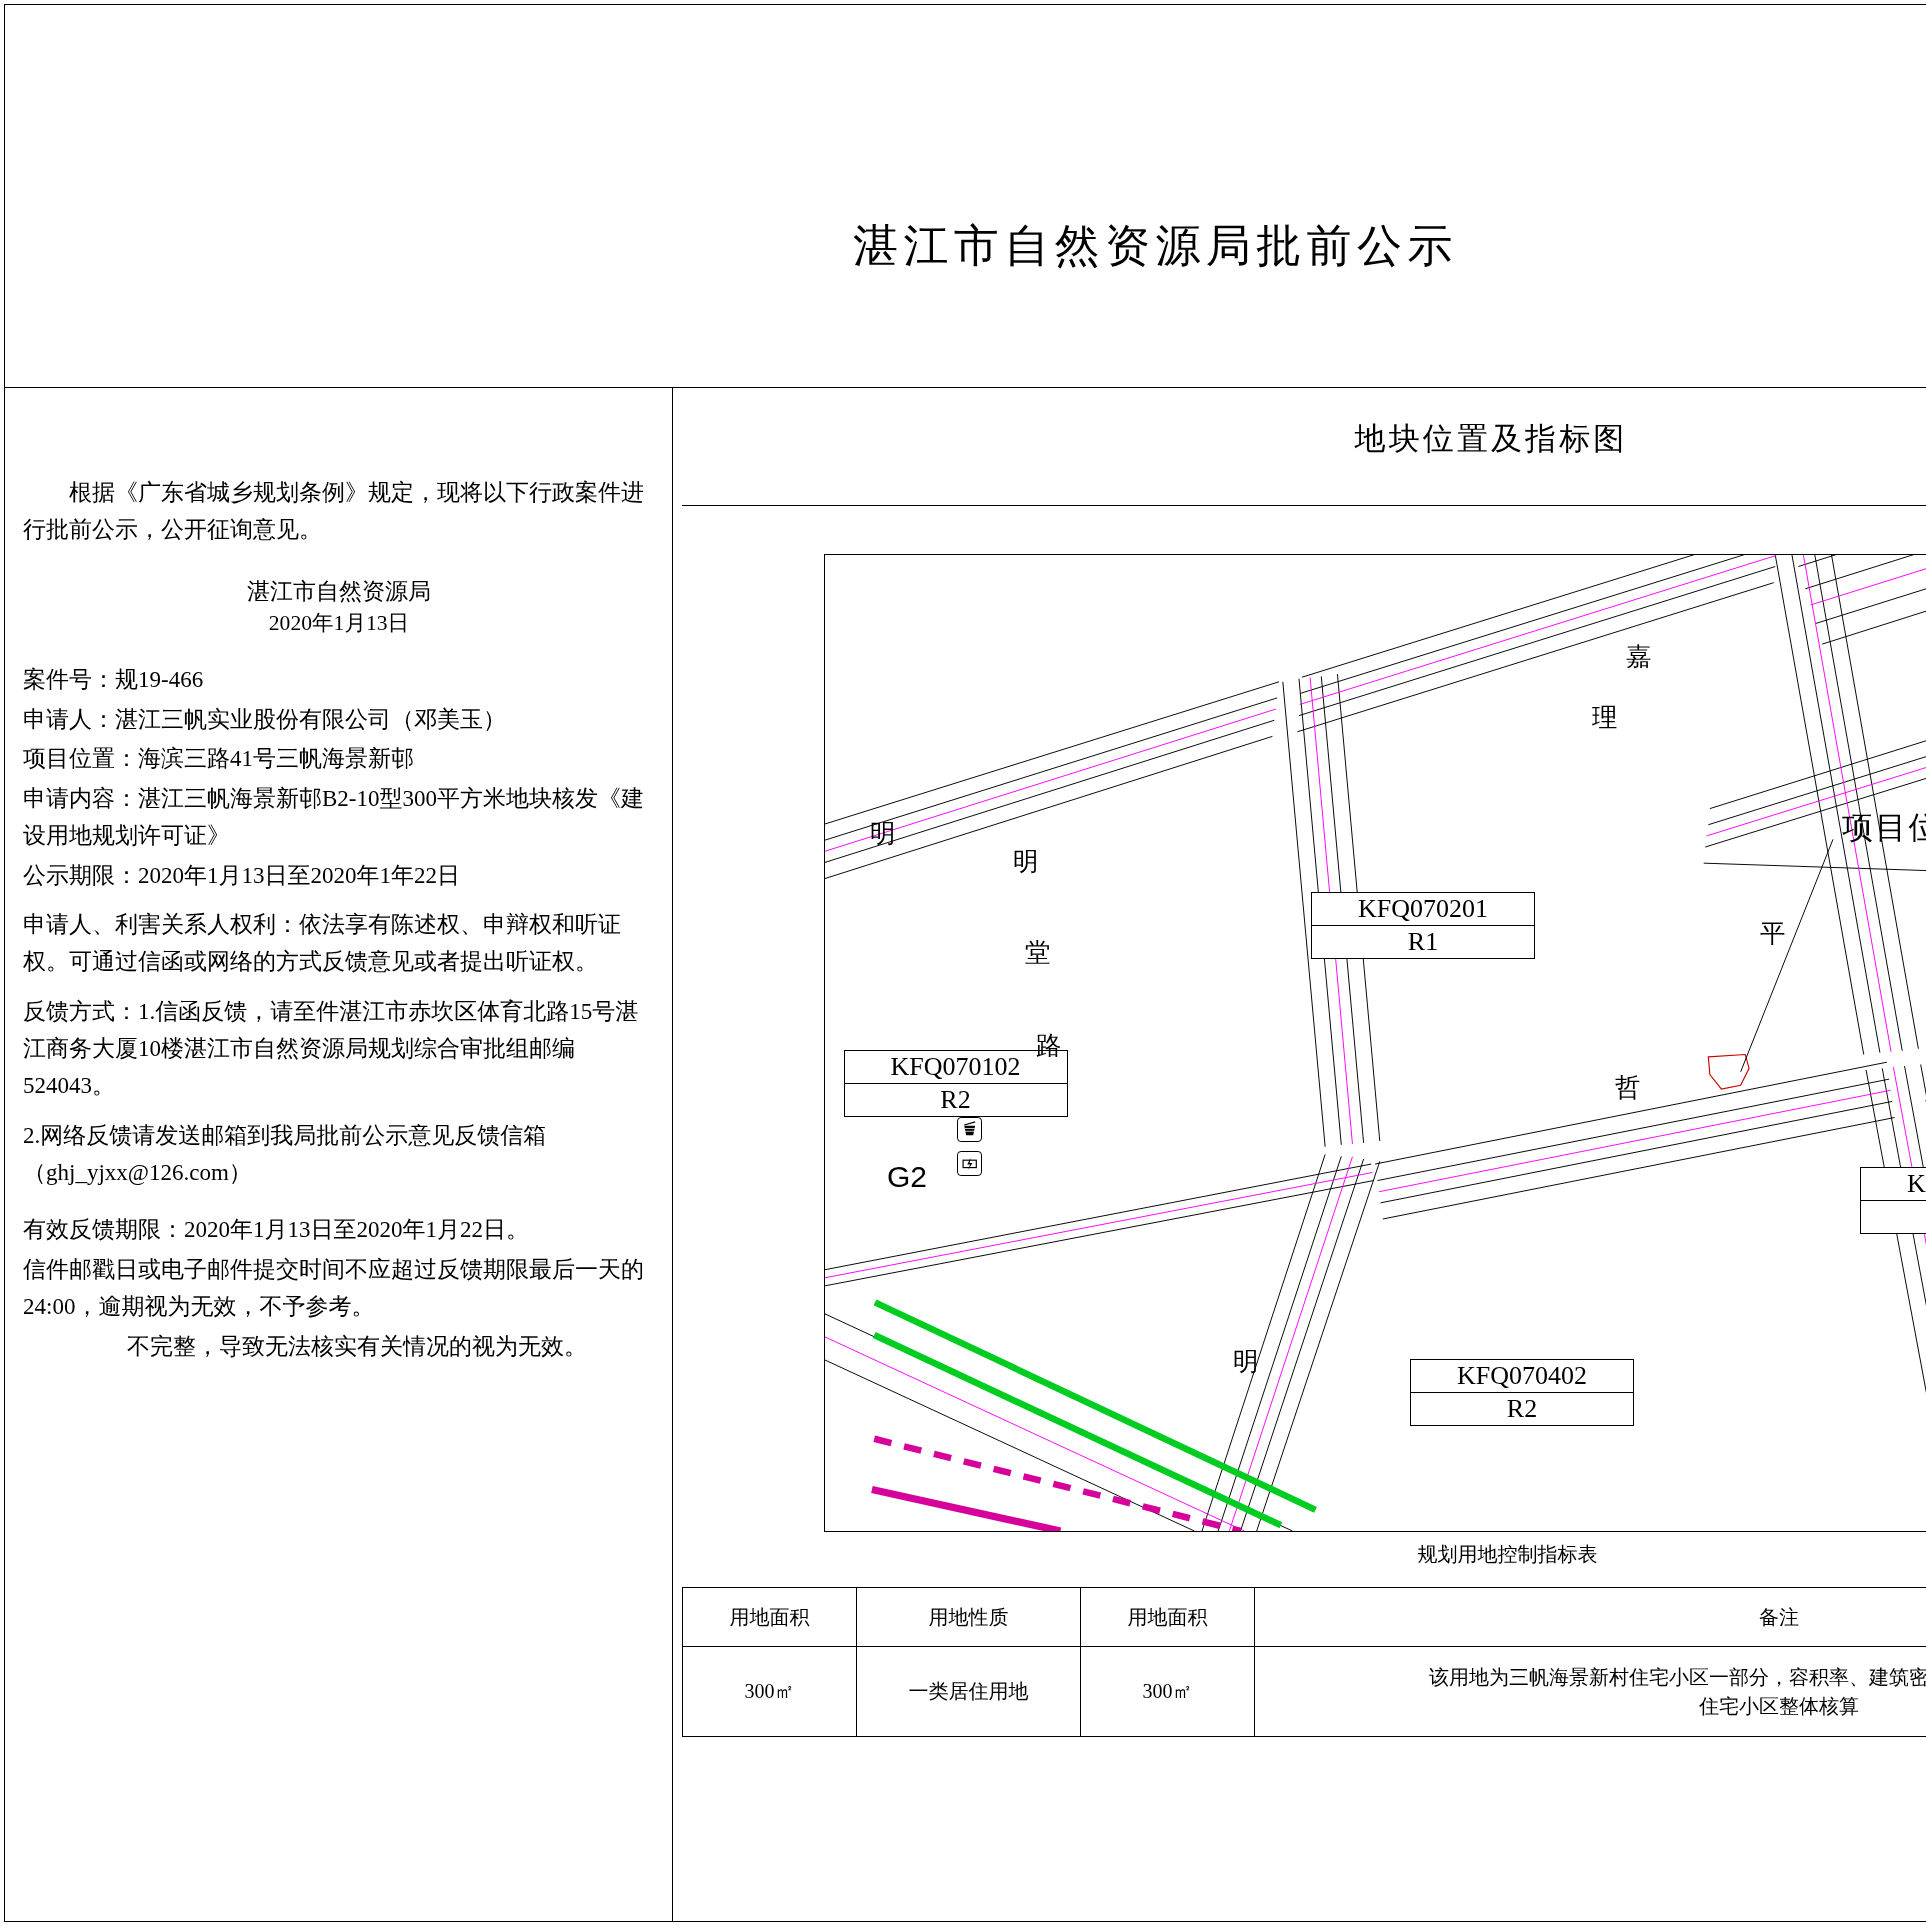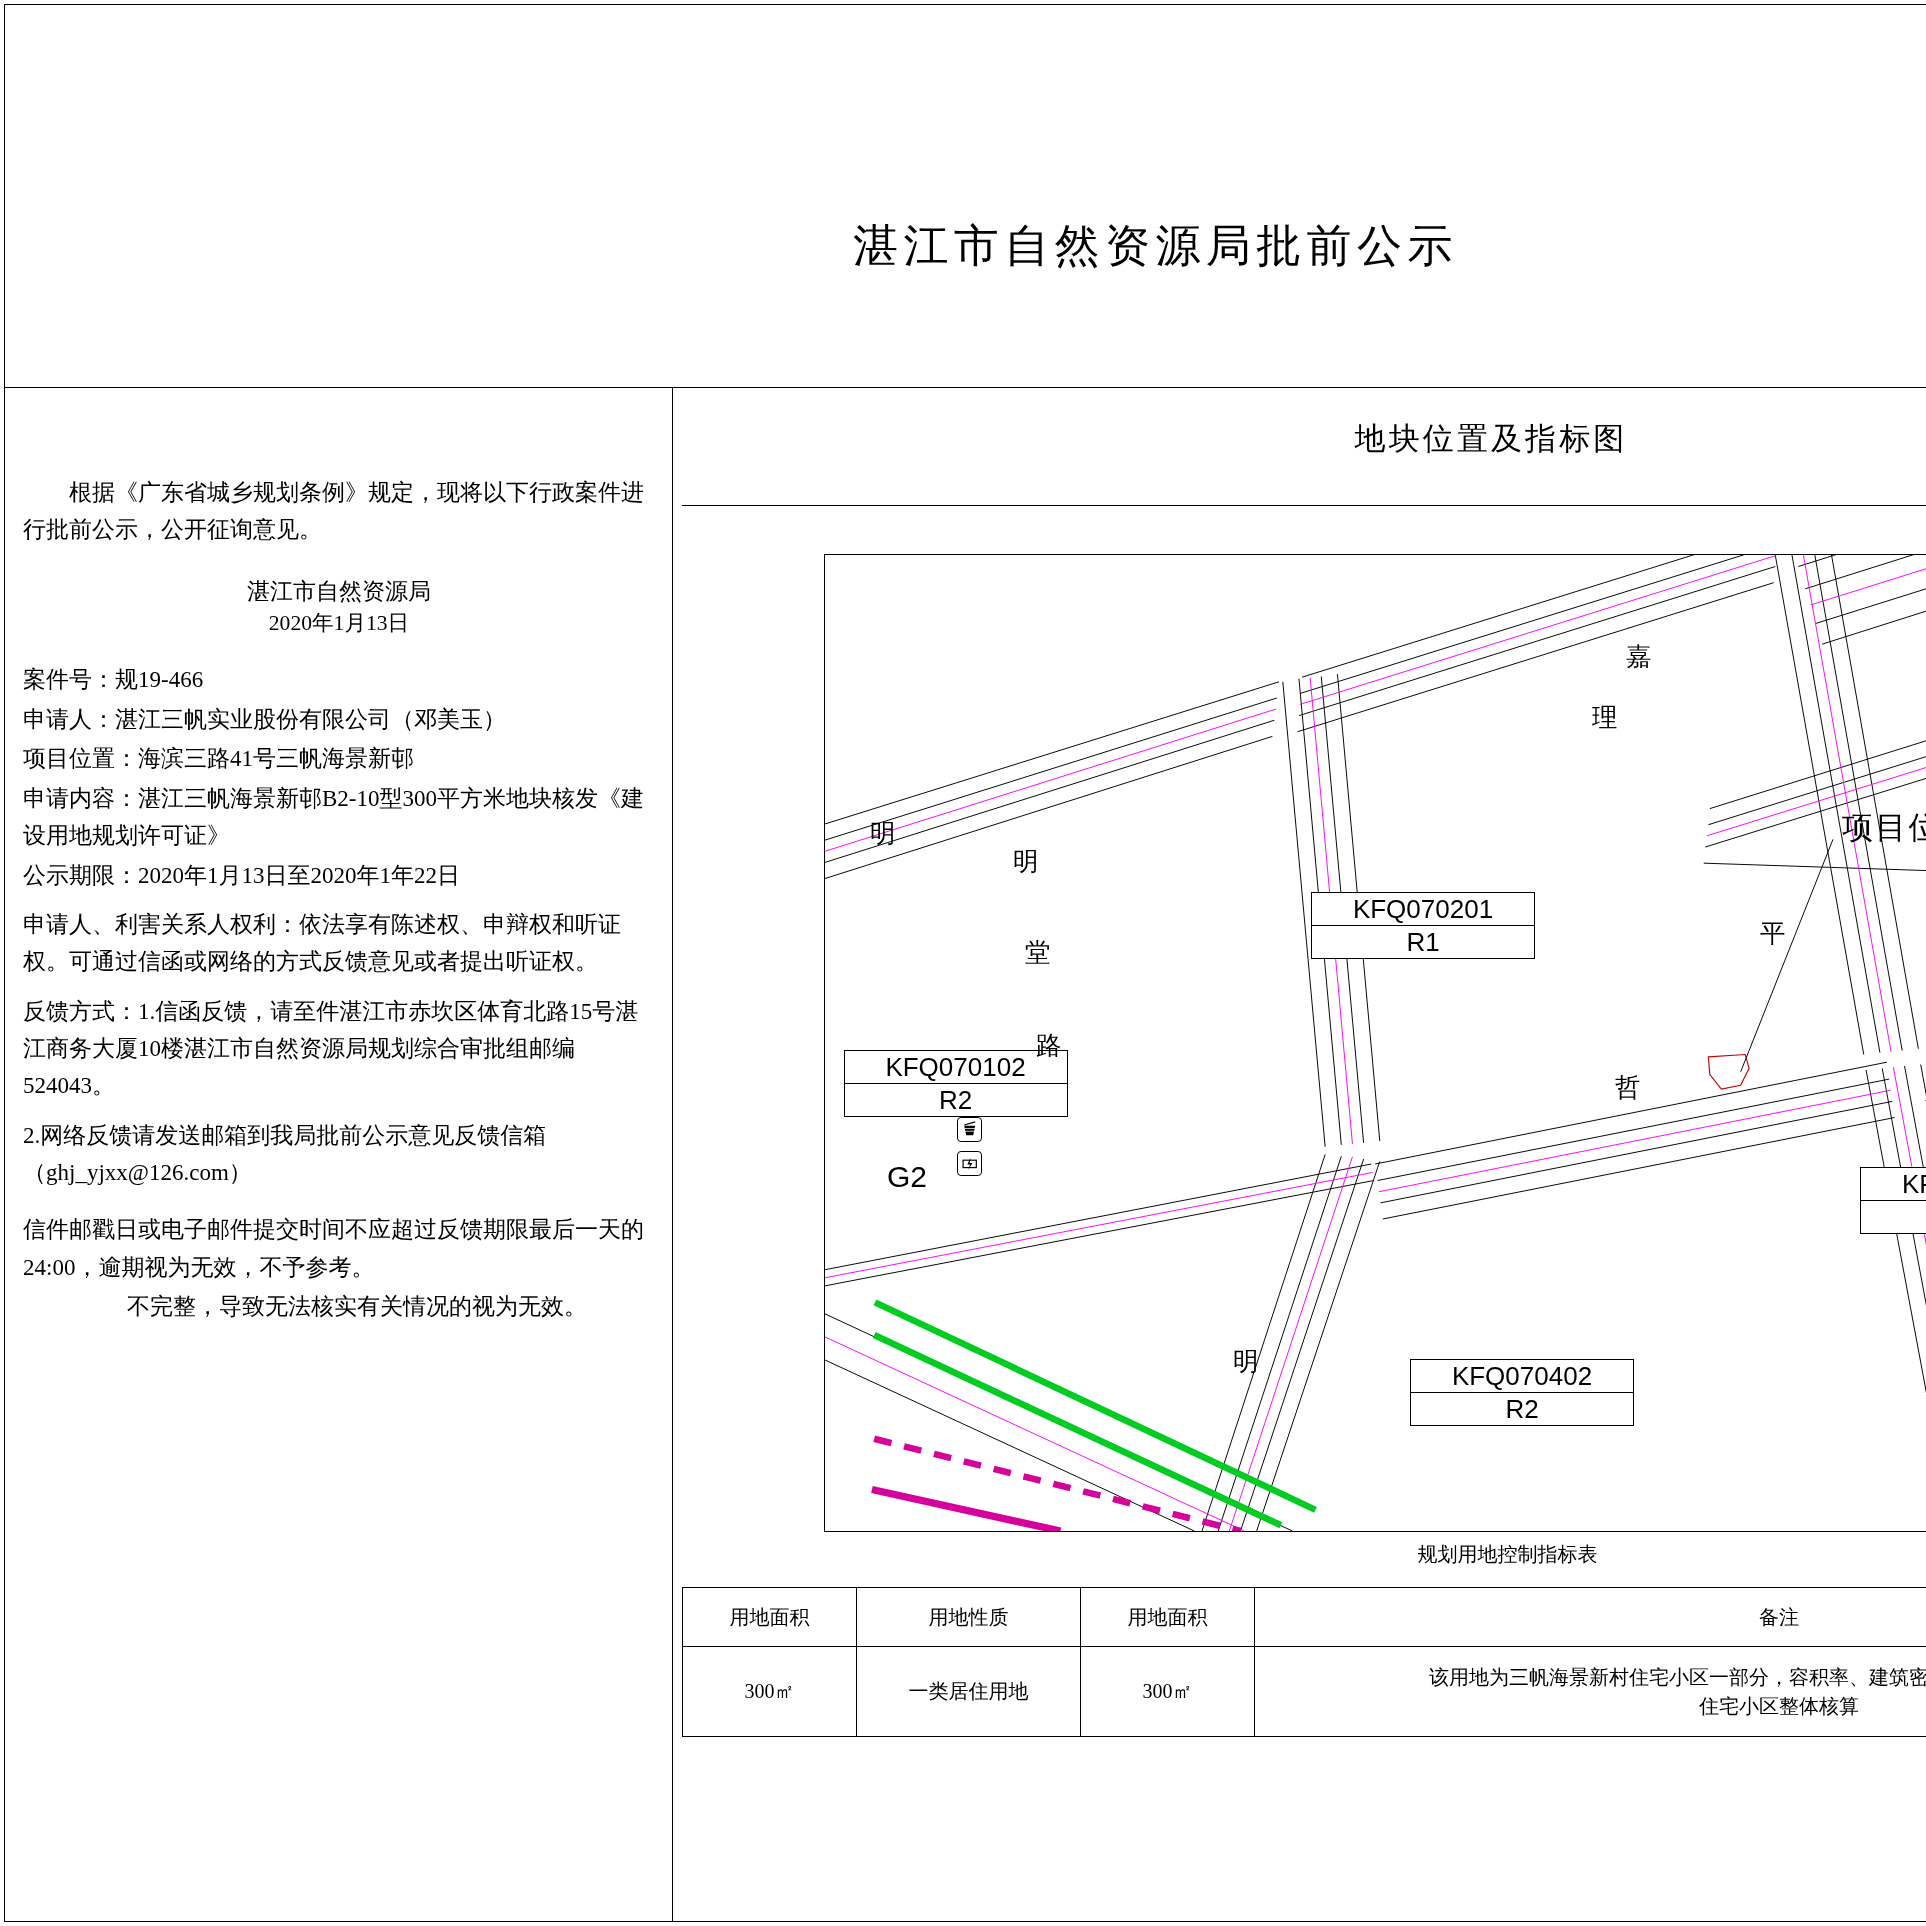--- a/index.html
+++ b/index.html
@@ -35,21 +35,21 @@
     font-size:31px;letter-spacing:3.1px;}
   .map-title-rule{position:absolute;left:682px;top:505px;width:1622px;height:0;border-top:1.2px solid #000;}
 
   .map-frame{position:absolute;left:824px;top:554px;width:1367px;height:978px;
     border:1.2px solid #000;box-sizing:border-box;overflow:hidden;background:#fff;}
 
   .map-svg{position:absolute;left:0;top:0;width:100%;height:100%;}
 
   
   .parcel{position:absolute;border:1.2px solid #000;background:#fff;box-sizing:border-box;
-    font-family:Liberation Sans, sans-serif;}
+    font-family:Liberation Serif, serif;}
   .parcel .code{height:32px;line-height:32px;text-align:center;font-size:26px;
     border-bottom:1.2px solid #000;white-space:nowrap;}
   .parcel .use{height:32px;line-height:32px;text-align:center;font-size:26px;}
 
   
   .mlabel{position:absolute;font-size:25.4px;font-family:"Liberation Serif","DejaVu Serif",serif;
     white-space:nowrap;line-height:1;}
   .mlabel-lg{font-size:31px;letter-spacing:2.3px;}
   .glabel{position:absolute;font-size:30px;font-family:"Liberation Sans","DejaVu Sans",sans-serif;}
 
@@ -99,20 +99,21 @@
     <div class="gap-sm"></div>
     <p>申请人、利害关系人权利：依法享有陈述权、申辩权和听证权。可通过信函或网络的方式反馈意见或者提出听证权。</p>
 
     <div class="gap-sm"></div>
     <p>反馈方式：1.信函反馈，请至件湛江市赤坎区体育北路15号湛江商务大厦10楼湛江市自然资源局规划综合审批组邮编524043。</p>
 
     <div class="gap-sm"></div>
     <p>2.网络反馈请发送邮箱到我局批前公示意见反馈信箱（ghj_yjxx@126.com）</p>
 
     <div class="gap-md"></div>
+    <p>有效反馈期限：2020年1月13日至2020年1月22日。</p>
 
     <p>信件邮戳日或电子邮件提交时间不应超过反馈期限最后一天的24:00，逾期视为无效，不予参考。</p>
 
     <p class="hang2">不完整，导致无法核实有关情况的视为无效。</p>
   </div>
 
   <div class="map-title">地块位置及指标图</div>
   <div class="map-title-rule"></div>
 
   <div class="map-frame">

